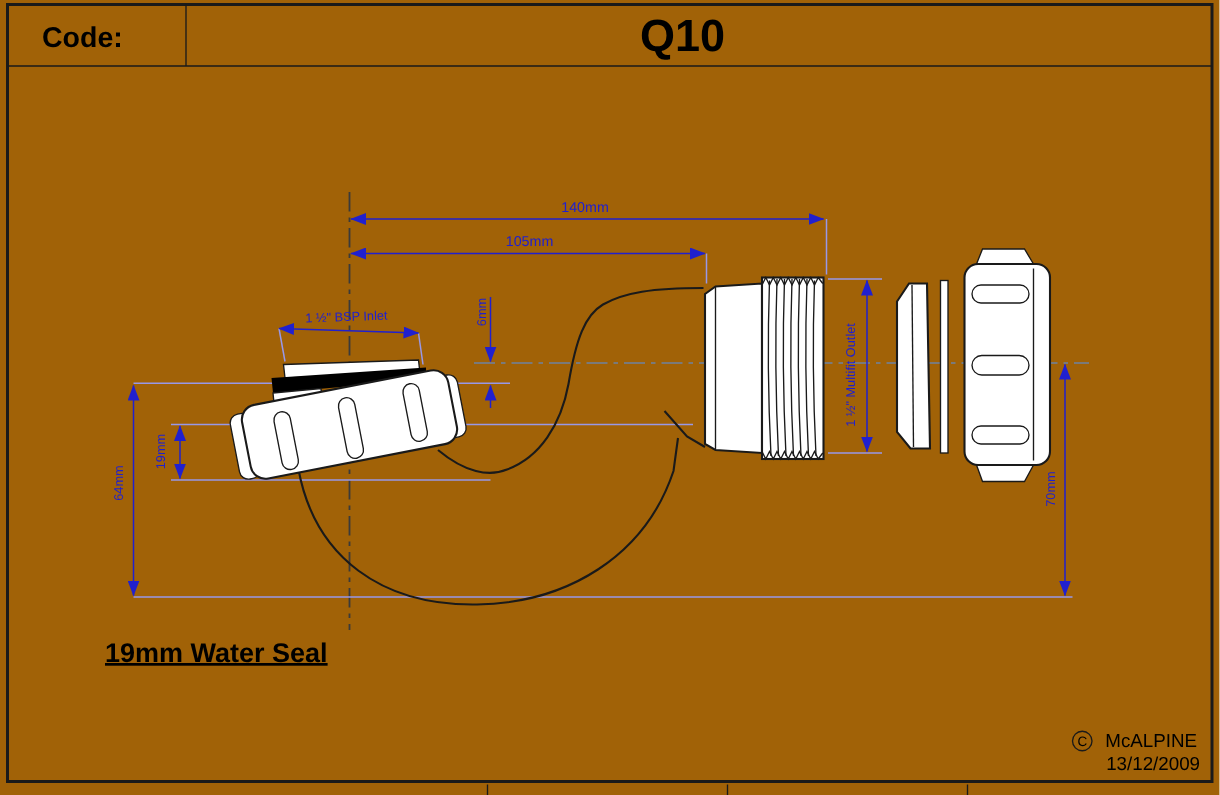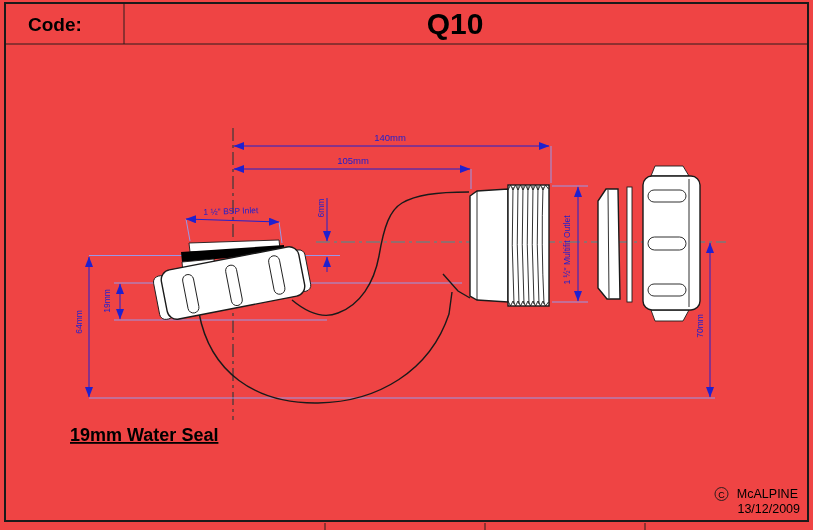--- a/index.html
+++ b/index.html
@@ -1,16 +1,16 @@
 <!DOCTYPE html>
 <html><head>
 <meta charset="utf-8">
 <style>
   html,body{margin:0;padding:0;background:#ffffff;}
-  .page{position:relative;width:813px;height:530px;background:#ef4444;overflow:hidden;
+  .page{position:relative;width:813px;height:530px;background:#a16207;overflow:hidden;
         font-family:"Liberation Sans", sans-serif;}
   svg{position:absolute;left:0;top:0;}
   text{font-family:"Liberation Sans", sans-serif;fill:#000000;}
   .t-code{font-size:19px;font-weight:bold;}
   .t-title{font-size:30px;font-weight:bold;}
   .t-dim{font-size:9.5px;fill:#2020cf;}
   .t-dim-sm{font-size:8.5px;fill:#2020cf;}
   .t-note{font-size:18px;font-weight:bold;text-decoration:underline;}
   .t-foot{font-size:12.5px;}
   .t-c{font-size:9px;}

